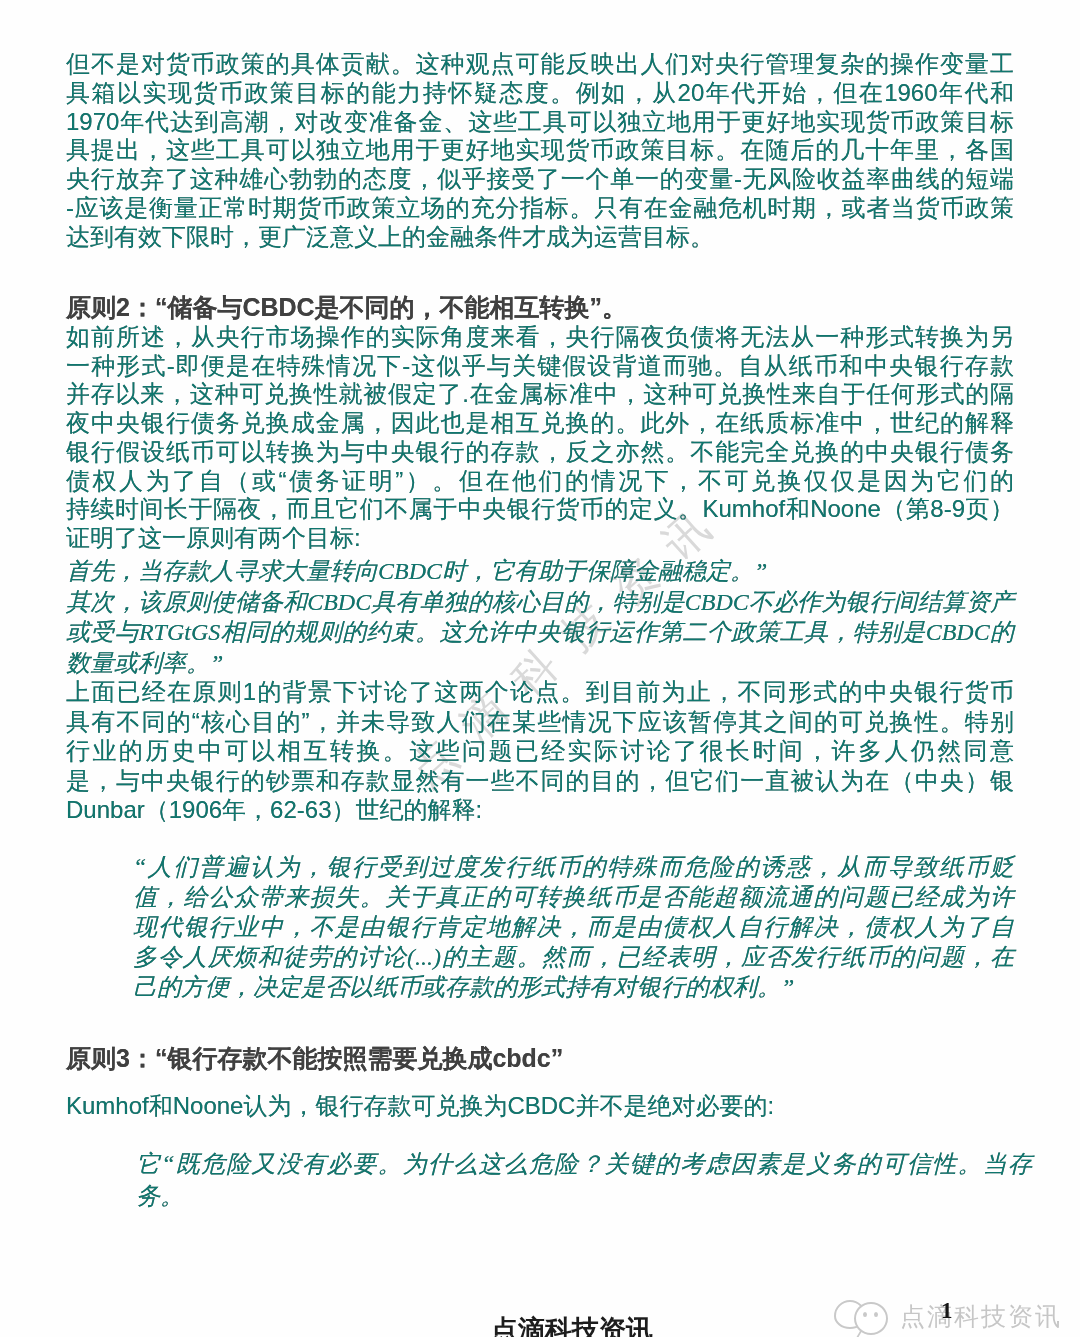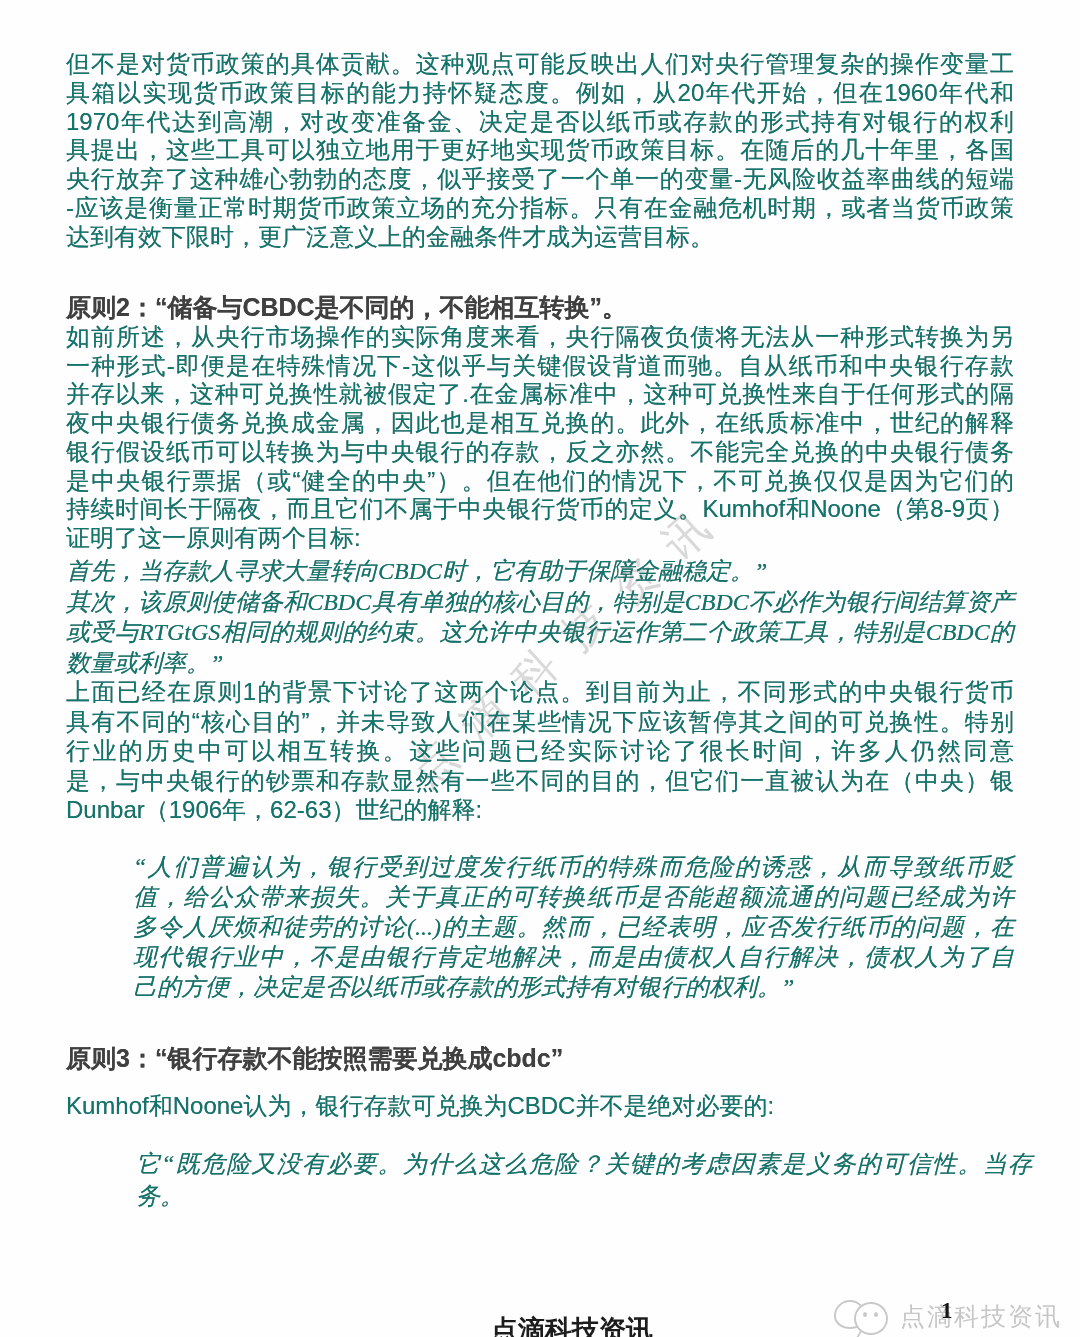--- a/index.html
+++ b/index.html
@@ -124,36 +124,36 @@
 </head>
 <body>
 
 <div class="page">
 
   <div class="diagonal-watermark">点滴科技资讯</div>
 
   <div id="para1" class="textblock">
       <div class="line">但不是对货币政策的具体贡献。这种观点可能反映出人们对央行管理复杂的操作变量工</div>
       <div class="line">具箱以实现货币政策目标的能力持怀疑态度。例如，从20年代开始，但在1960年代和</div>
-      <div class="line">1970年代达到高潮，对改变准备金、决定是否以纸币或存款的形式持有对银行的权利</div>
+      <div class="line">1970年代达到高潮，对改变准备金、这些工具可以独立地用于更好地实现货币政策目标</div>
       <div class="line">具提出，这些工具可以独立地用于更好地实现货币政策目标。在随后的几十年里，各国</div>
       <div class="line">央行放弃了这种雄心勃勃的态度，似乎接受了一个单一的变量-无风险收益率曲线的短端</div>
       <div class="line">-应该是衡量正常时期货币政策立场的充分指标。只有在金融危机时期，或者当货币政策</div>
       <div class="line">达到有效下限时，更广泛意义上的金融条件才成为运营目标。</div>
     </div>
 
   <div id="heading-p2" class="heading">原则2：“储备与CBDC是不同的，不能相互转换”。</div>
 
   <div id="para2" class="textblock">
       <div class="line">如前所述，从央行市场操作的实际角度来看，央行隔夜负债将无法从一种形式转换为另</div>
       <div class="line">一种形式-即便是在特殊情况下-这似乎与关键假设背道而驰。自从纸币和中央银行存款</div>
       <div class="line">并存以来，这种可兑换性就被假定了.在金属标准中，这种可兑换性来自于任何形式的隔</div>
       <div class="line">夜中央银行债务兑换成金属，因此也是相互兑换的。此外，在纸质标准中，世纪的解释</div>
       <div class="line">银行假设纸币可以转换为与中央银行的存款，反之亦然。不能完全兑换的中央银行债务</div>
-      <div class="line">是中央银行票据（或“健全的中央”）。但在他们的情况下，不可兑换仅仅是因为它们的</div>
+      <div class="line">债权人为了自（或“债务证明”）。但在他们的情况下，不可兑换仅仅是因为它们的</div>
       <div class="line">持续时间长于隔夜，而且它们不属于中央银行货币的定义。Kumhof和Noone（第8-9页）</div>
       <div class="line">证明了这一原则有两个目标:</div>
     </div>
 
   <div id="quote1" class="textblock quote">
       <div class="line short">首先，当存款人寻求大量转向CBDC时，它有助于保障金融稳定。”</div>
       <div class="line">其次，该原则使储备和CBDC具有单独的核心目的，特别是CBDC不必作为银行间结算资产</div>
       <div class="line">或受与RTGtGS相同的规则的约束。这允许中央银行运作第二个政策工具，特别是CBDC的</div>
       <div class="line">数量或利率。”</div>
     </div>
@@ -162,22 +162,22 @@
       <div class="line">上面已经在原则1的背景下讨论了这两个论点。到目前为止，不同形式的中央银行货币</div>
       <div class="line">具有不同的“核心目的”，并未导致人们在某些情况下应该暂停其之间的可兑换性。特别</div>
       <div class="line">行业的历史中可以相互转换。这些问题已经实际讨论了很长时间，许多人仍然同意</div>
       <div class="line">是，与中央银行的钞票和存款显然有一些不同的目的，但它们一直被认为在（中央）银</div>
       <div class="line">Dunbar（1906年，62-63）世纪的解释:</div>
     </div>
 
   <div id="quote2" class="textblock quote">
       <div class="line">“人们普遍认为，银行受到过度发行纸币的特殊而危险的诱惑，从而导致纸币贬</div>
       <div class="line">值，给公众带来损失。关于真正的可转换纸币是否能超额流通的问题已经成为许</div>
+      <div class="line">现代银行业中，不是由银行肯定地解决，而是由债权人自行解决，债权人为了自</div>
       <div class="line">多令人厌烦和徒劳的讨论(...)的主题。然而，已经表明，应否发行纸币的问题，在</div>
-      <div class="line">现代银行业中，不是由银行肯定地解决，而是由债权人自行解决，债权人为了自</div>
       <div class="line">己的方便，决定是否以纸币或存款的形式持有对银行的权利。”</div>
     </div>
 
   <div id="heading-p3" class="heading">原则3：“银行存款不能按照需要兑换成cbdc”</div>
 
   <div id="para4" class="textblock">
       <div class="line">Kumhof和Noone认为，银行存款可兑换为CBDC并不是绝对必要的:</div>
     </div>
 
   <div id="quote3" class="textblock quote">

